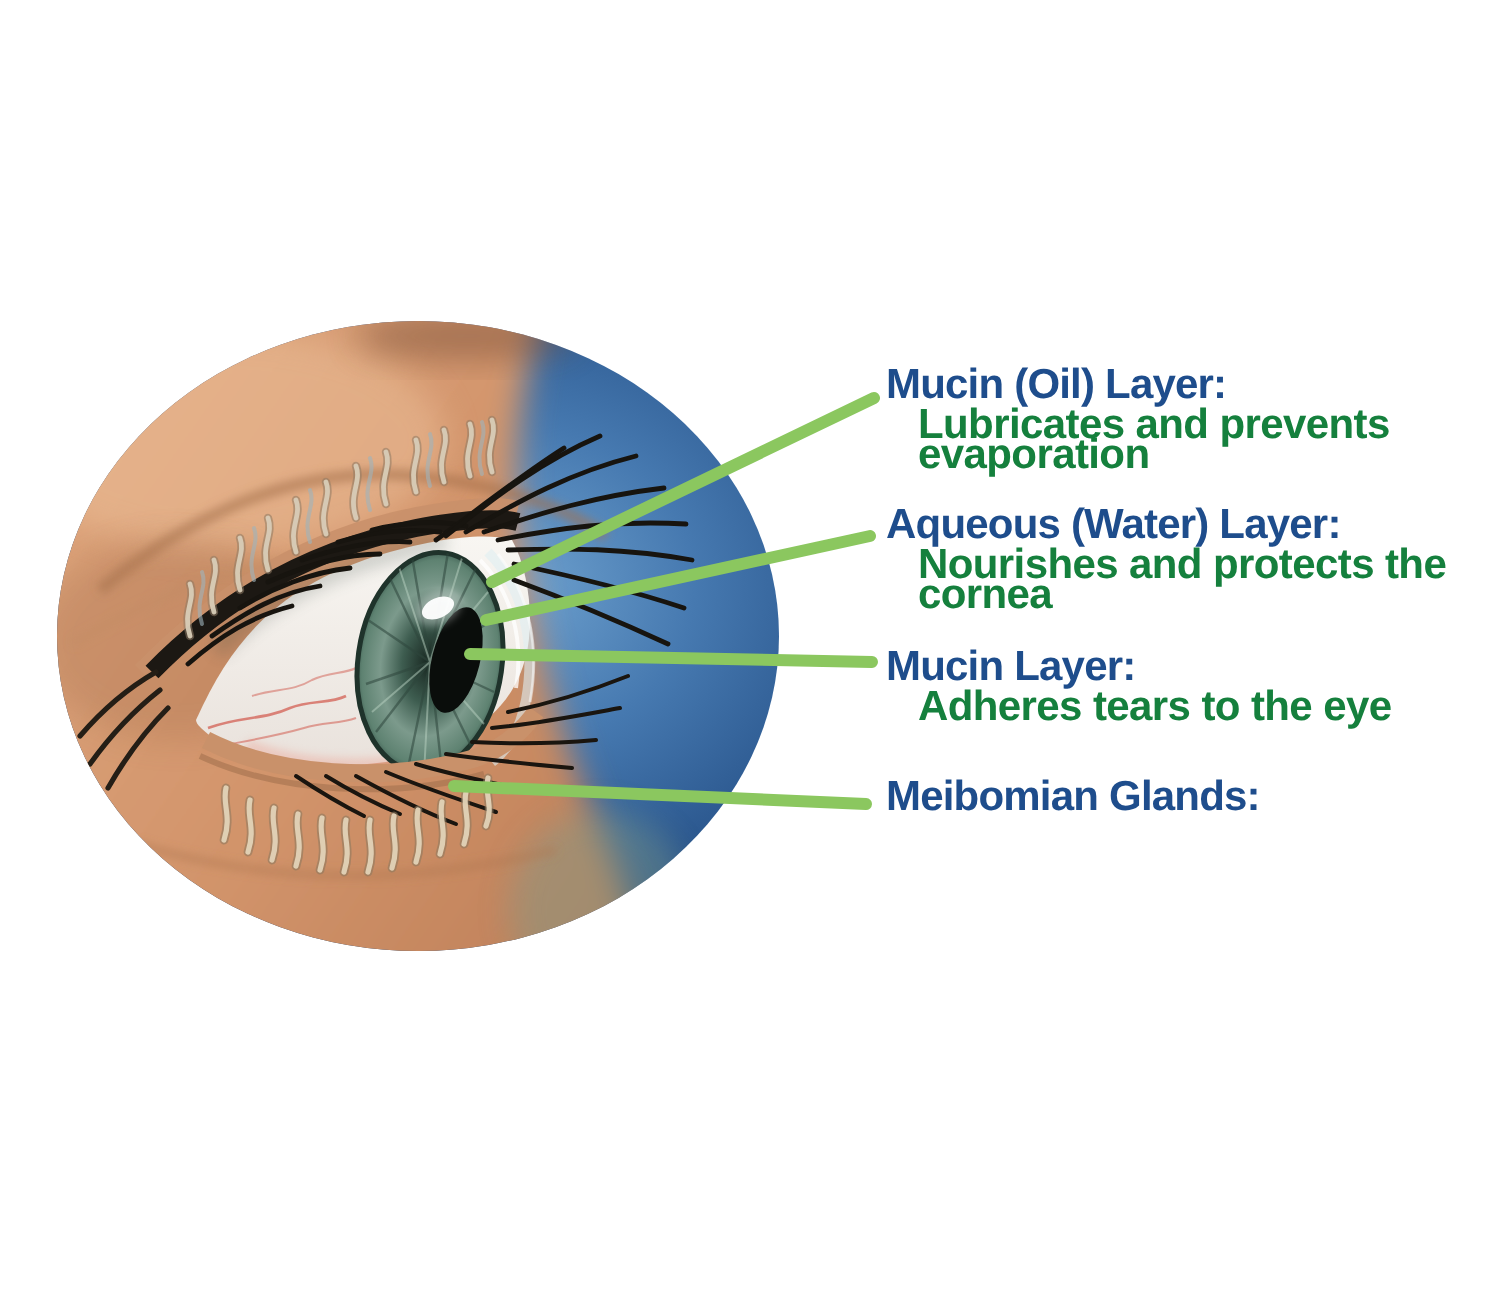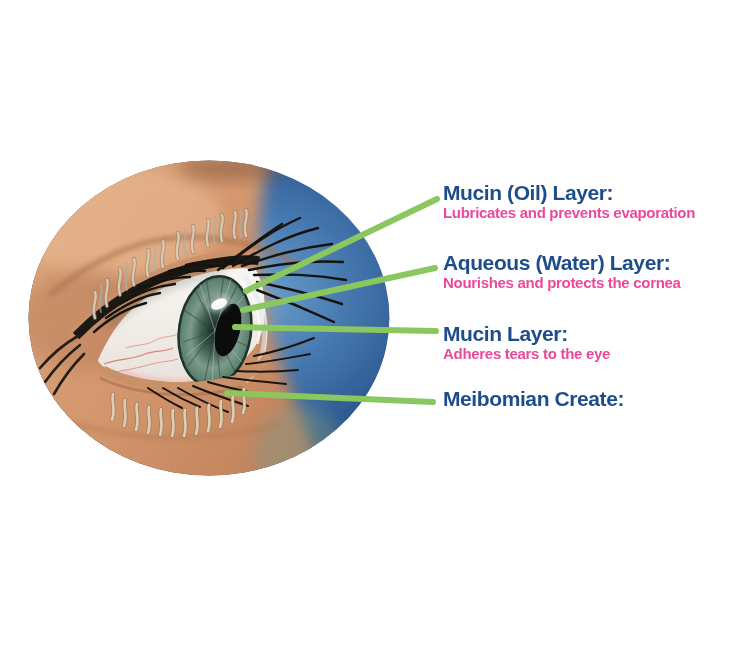--- a/index.html
+++ b/index.html
@@ -17,22 +17,22 @@
     position:absolute;left:0;top:0;width:752px;height:645px;
     pointer-events:none;
   }
   .callouts{position:absolute;left:0;top:0;width:752px;height:645px;}
   .callout{position:absolute;left:443px;color:#1E4D8C;}
   .callout h3{
     margin:0;font-size:21px;font-weight:700;line-height:21px;
     letter-spacing:-0.4px;color:#1E4D8C;
   }
   .callout p{
-    margin:2px 0 0 0;font-size:15px;font-weight:700;line-height:15px;
-    letter-spacing:-0.3px;color:#ec4899;white-space:pre-line;
+    margin:2px 0 0 16px;font-size:21px;font-weight:700;line-height:15px;
+    letter-spacing:-0.3px;color:#15803d;white-space:pre-line;
   }
   .callout.lipid{top:182px;}
   .callout.aqueous{top:252px;}
   .callout.mucin{top:323px;}
   .callout.meibomian{top:388px;}
 </style>
 </head>
 <body>
 
 <div class="canvas">
@@ -280,17 +280,17 @@
     </div>
     <div class="callout aqueous">
       <h3>Aqueous (Water) Layer:</h3>
       <p>Nourishes and protects the cornea</p>
     </div>
     <div class="callout mucin">
       <h3>Mucin Layer:</h3>
       <p>Adheres tears to the eye</p>
     </div>
     <div class="callout meibomian">
-      <h3>Meibomian Create:</h3>
+      <h3>Meibomian Glands:</h3>
     </div>
   </div>
 
 </div>
 
 </body></html>

